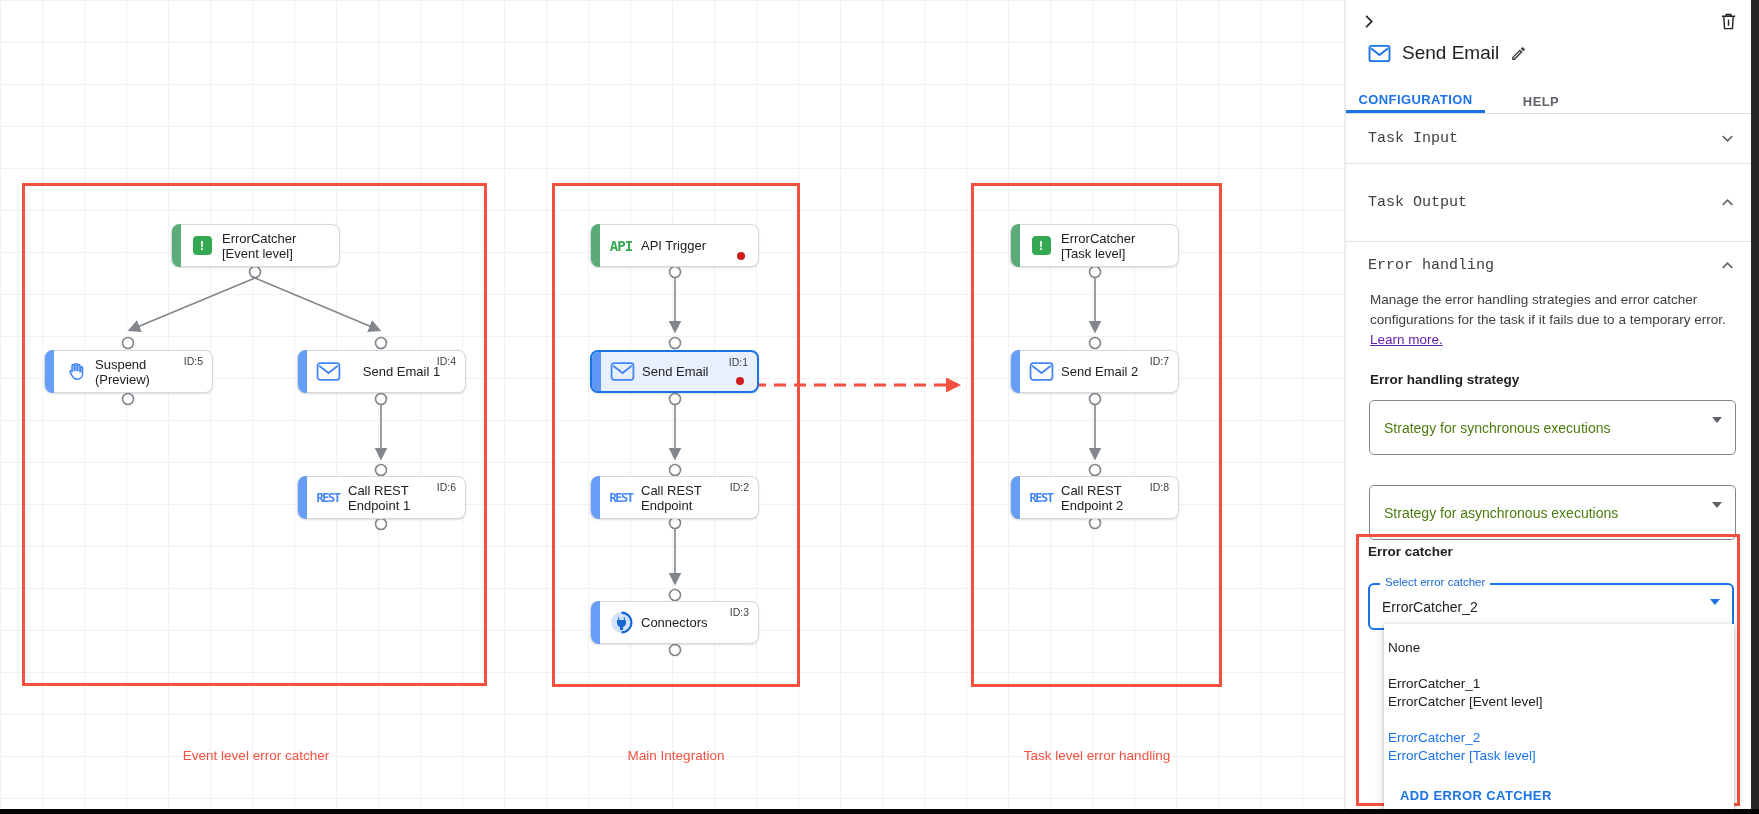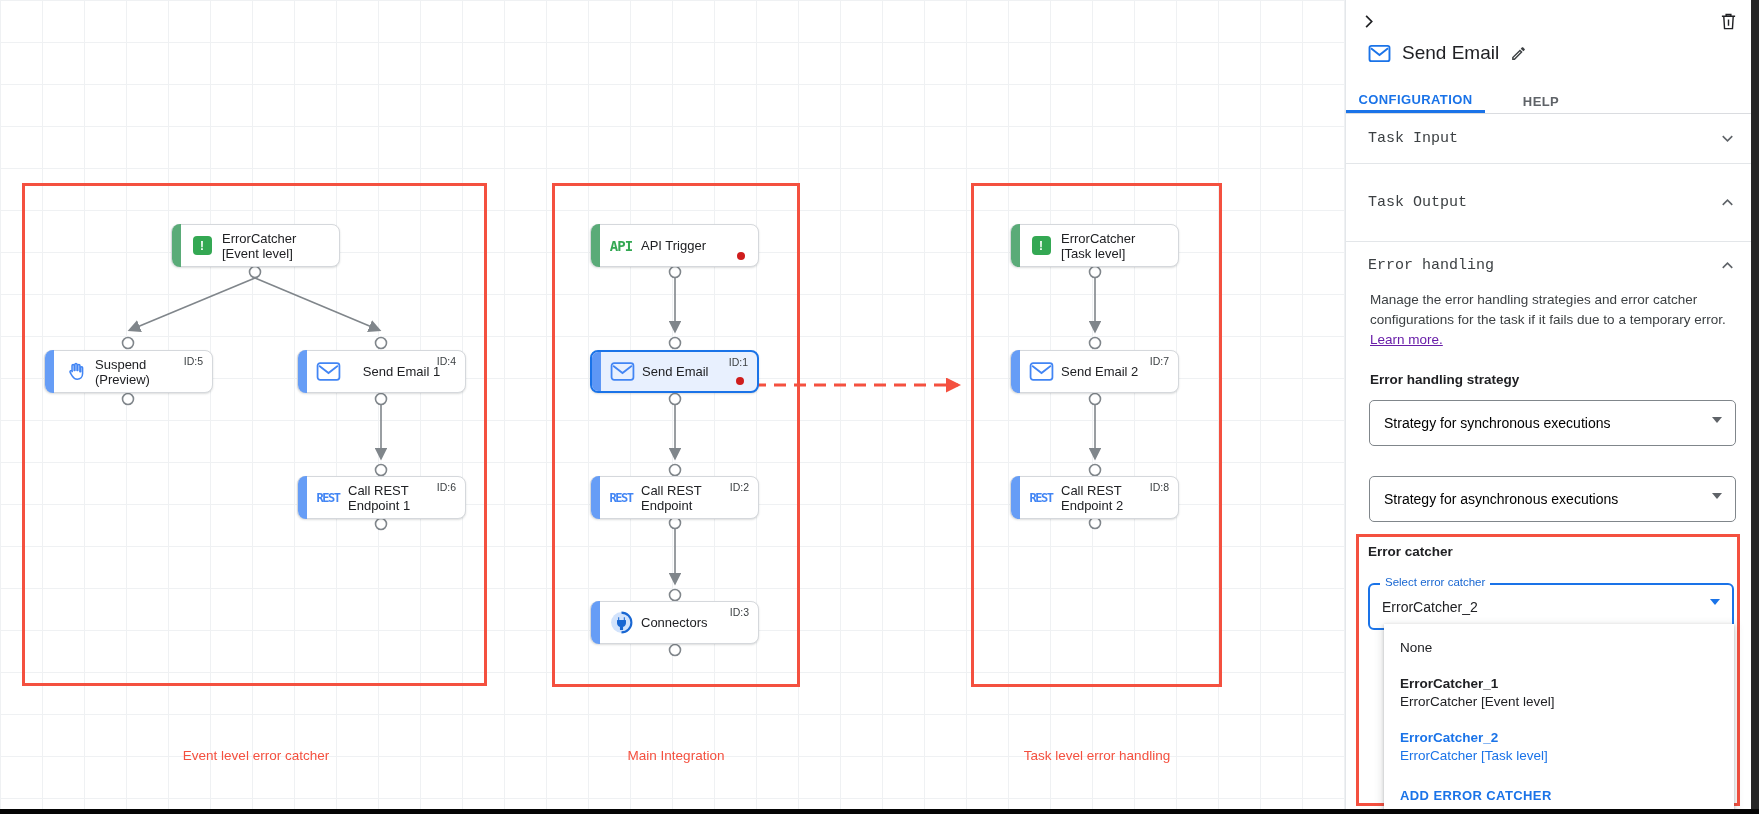--- a/index.html
+++ b/index.html
@@ -53,37 +53,37 @@
          padding-top:9px; cursor:pointer; background:none; border:none; }
   .tab.active { color:#1a73e8; border-bottom:3px solid #1a73e8; }
   .tab.t1 { width:139px; } .tab.t2 { width:112px; }
   .sec { display:flex; align-items:center; justify-content:space-between; padding:0 22px; font-size:15px; font-weight:500; color:#3c4043;font-family:Liberation Mono, monospace; }
   .sec.s1 { height:50px; border-bottom:1px solid #e3e6e9; }
   .sec.s2 { height:78px; border-bottom:1px solid #e3e6e9; }
   .sec.s3 { height:46px; }
   .desc { margin:2px 24px 0 24px; width:356px; font-size:13.5px; line-height:20px; color:#3c4043; }
   .desc a { color:#681da8; }
   .fld-label { margin:22px 0 0 24px; font-size:13.5px; font-weight:bold; color:#202124; }
-  .dd { position:relative; margin:13px 0 0 23px; width:367px; height:46px; border:1px solid #80868b; border-radius:5px;
-        display:flex; align-items:center; padding:0 14px; font-size:14px; color:#000000; cursor:pointer; background:#fff; }
+  .dd { position:relative; margin:13px 0 0 23px; width:367px; height:55px; border:1px solid #80868b; border-radius:5px;
+        display:flex; align-items:center; padding:0 14px; font-size:14px; color:#4d7c0f; cursor:pointer; background:#fff; }
   .dd.second { margin-top:30px; }
   .caret { position:absolute; right:13px; top:16px; width:0; height:0;
            border-left:5.5px solid transparent; border-right:5.5px solid transparent; border-top:6.5px solid #5f6368; }
 
   .ec-red-box { position:absolute; left:1356px; top:534px; width:384px; height:272px; border:3px solid #f4503f; }
   .ec-label { position:absolute; left:9px; top:7px; font-size:13.5px; font-weight:bold; color:#202124; }
   .sel { position:absolute; left:9px; top:46px; width:366px; height:47px; border:2px solid #1a73e8; border-radius:6px;
          background:#fff; display:flex; align-items:center; padding:0 12px; font-size:14px; color:#202124; cursor:pointer; }
   .sel .sel-label { position:absolute; top:-9px; left:10px; background:#fff; padding:0 5px; font-size:11.5px; color:#1967d2; }
   .sel .caret-blue { position:absolute; right:12px; top:14px; width:0; height:0;
         border-left:5.5px solid transparent; border-right:5.5px solid transparent; border-top:6.5px solid #1a73e8; }
   .menu { position:absolute; left:25px; top:87px; width:350px; background:#fff; border-radius:0 0 4px 4px;
           box-shadow:0 1px 3px rgba(60,64,67,.3), 0 3px 8px 2px rgba(60,64,67,.15); padding:6px 0 10px 0; }
-  .mi { padding:9px 16px; font-size:13.5px; color:#202124; cursor:pointer; line-height:18px; }
-  .mi .nm { font-weight:700; }
+  .mi { padding:9px 4px; font-size:13.5px; color:#202124; cursor:pointer; line-height:18px; }
+  .mi .nm { font-weight:400; }
   .mi.blue .nm, .mi.blue .ds { color:#1a73e8; }
   .add-btn { display:block; margin:6px 0 0 6px; padding:8px 10px; background:none; border:none; color:#1a73e8;
              font-size:13px; font-weight:bold; letter-spacing:.4px; cursor:pointer; font-family:inherit; }
 
   .scroll-strip { position:absolute; right:0; top:0; width:8px; height:814px; background:#262626; }
   .bottom-strip { position:absolute; left:0; bottom:0; width:1759px; height:5px; background:#050505; }
 </style>
 </head>
 <body>
 

